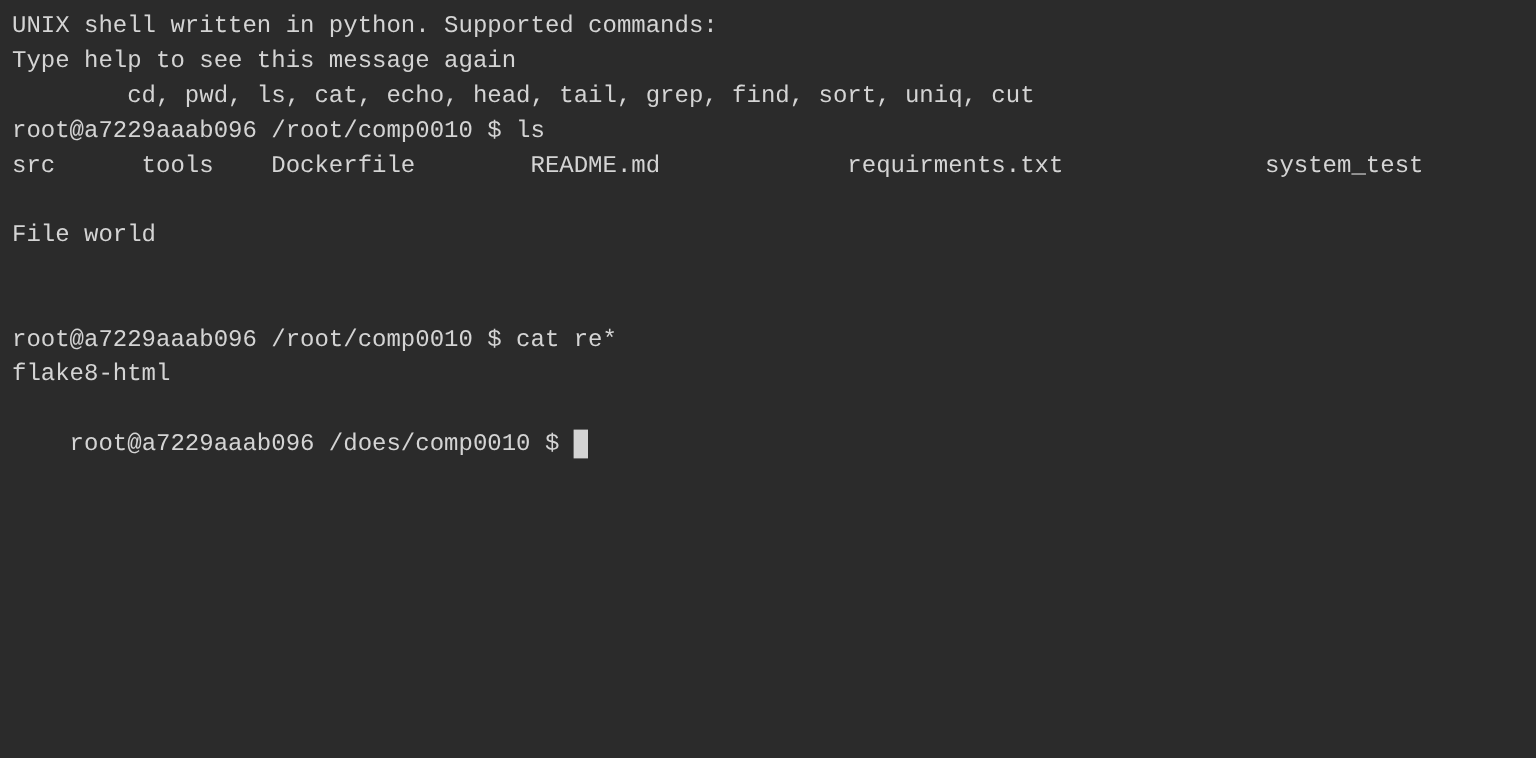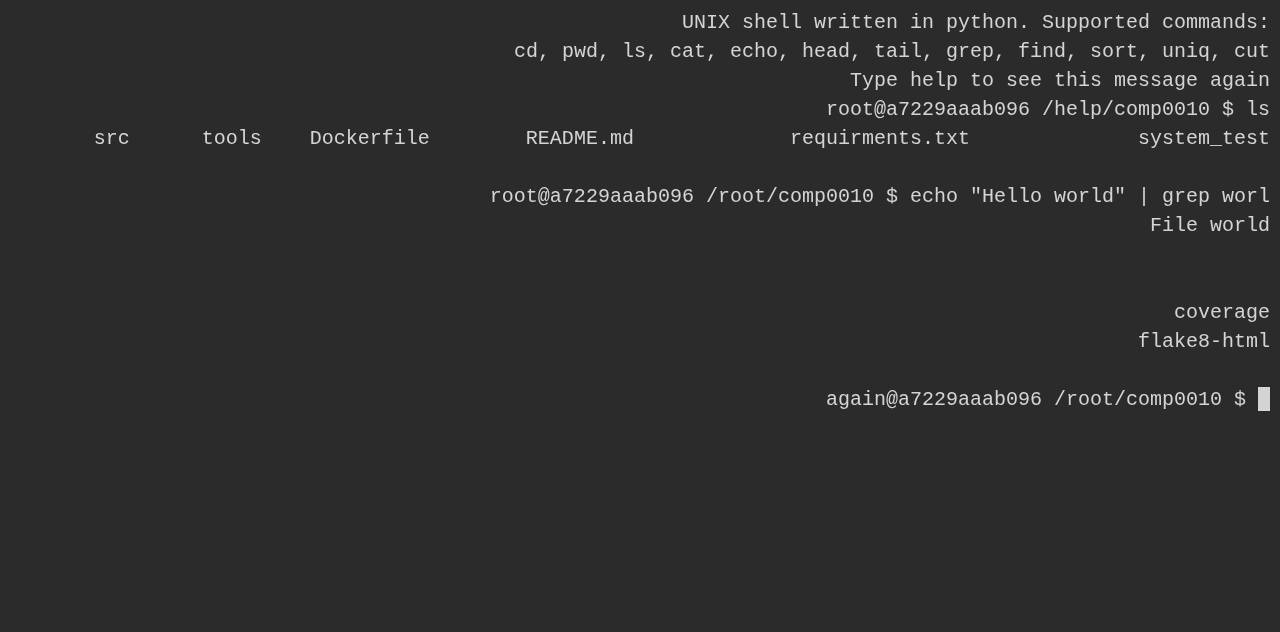--- a/index.html
+++ b/index.html
@@ -20,21 +20,20 @@
       overflow: hidden;
     }
 
     .terminal {
       width: 100%;
     }
 
     .line {
       white-space: pre;
       display: block;
-      text-align: right;
     }
 
     .cursor {
       display: inline-block;
       width: 12px;
       height: 1.2em;
       background-color: #d4d4d4;
       vertical-align: text-bottom;
       animation: blink 1s step-end infinite;
     }
@@ -46,27 +45,26 @@
 
     .empty-line {
       height: 1.45em;
     }
   </style>
 </head>
 <body>
 
 <div class="terminal">
   <span class="line">UNIX shell written in python. Supported commands:</span>
+  <span class="line">Type help to see this message again</span>
   <span class="line">        cd, pwd, ls, cat, echo, head, tail, grep, find, sort, uniq, cut</span>
-  <span class="line">Type help to see this message again</span>
-  <span class="line">root@a7229aaab096 /help/comp0010 $ ls</span>
+  <span class="line">root@a7229aaab096 /root/comp0010 $ ls</span>
   <span class="line">src      tools    Dockerfile        README.md             requirments.txt              system_test</span>
   <span class="line empty-line"> </span>
-  <span class="line">root@a7229aaab096 /root/comp0010 $ echo "Hello world" | grep worl</span>
   <span class="line">File world</span>
   <span class="line empty-line"> </span>
   <span class="line empty-line"> </span>
-  <span class="line">coverage</span>
+  <span class="line">root@a7229aaab096 /root/comp0010 $ cat re*</span>
   <span class="line">flake8-html</span>
   <span class="line">
-    <span>again@a7229aaab096 /root/comp0010 $ </span><span class="cursor"></span>
+    <span>root@a7229aaab096 /does/comp0010 $ </span><span class="cursor"></span>
   </span>
 </div>
 
 </body></html>

